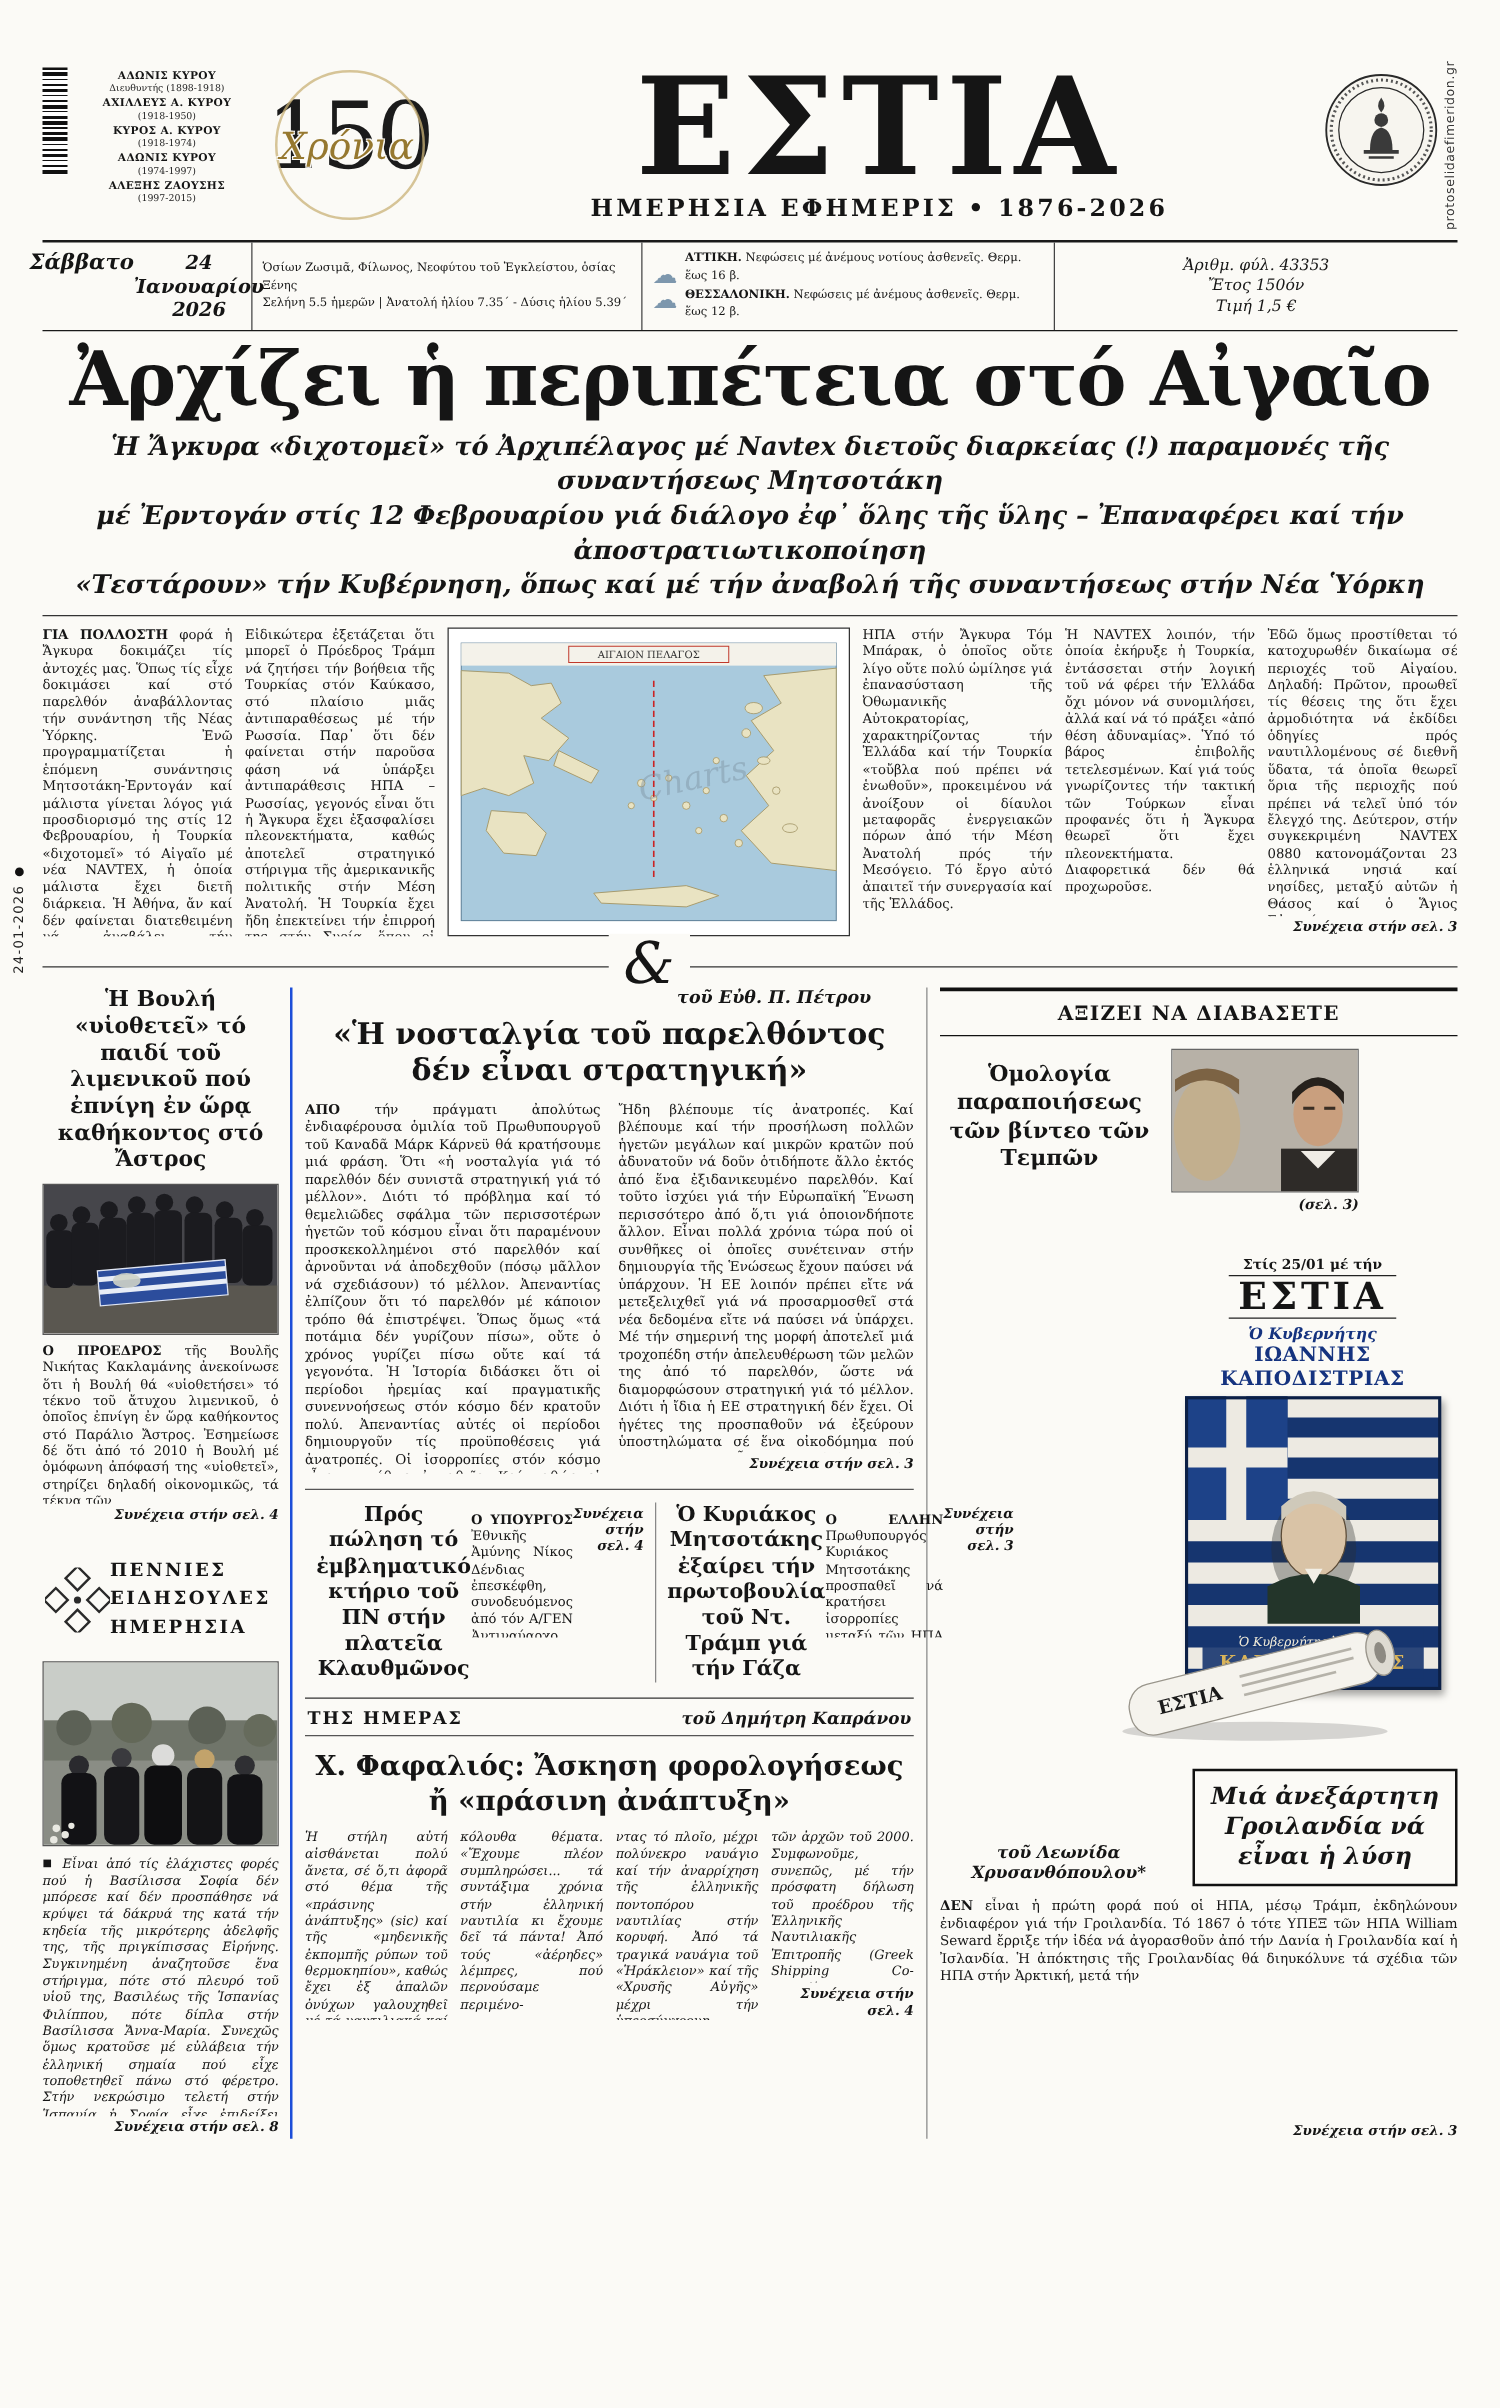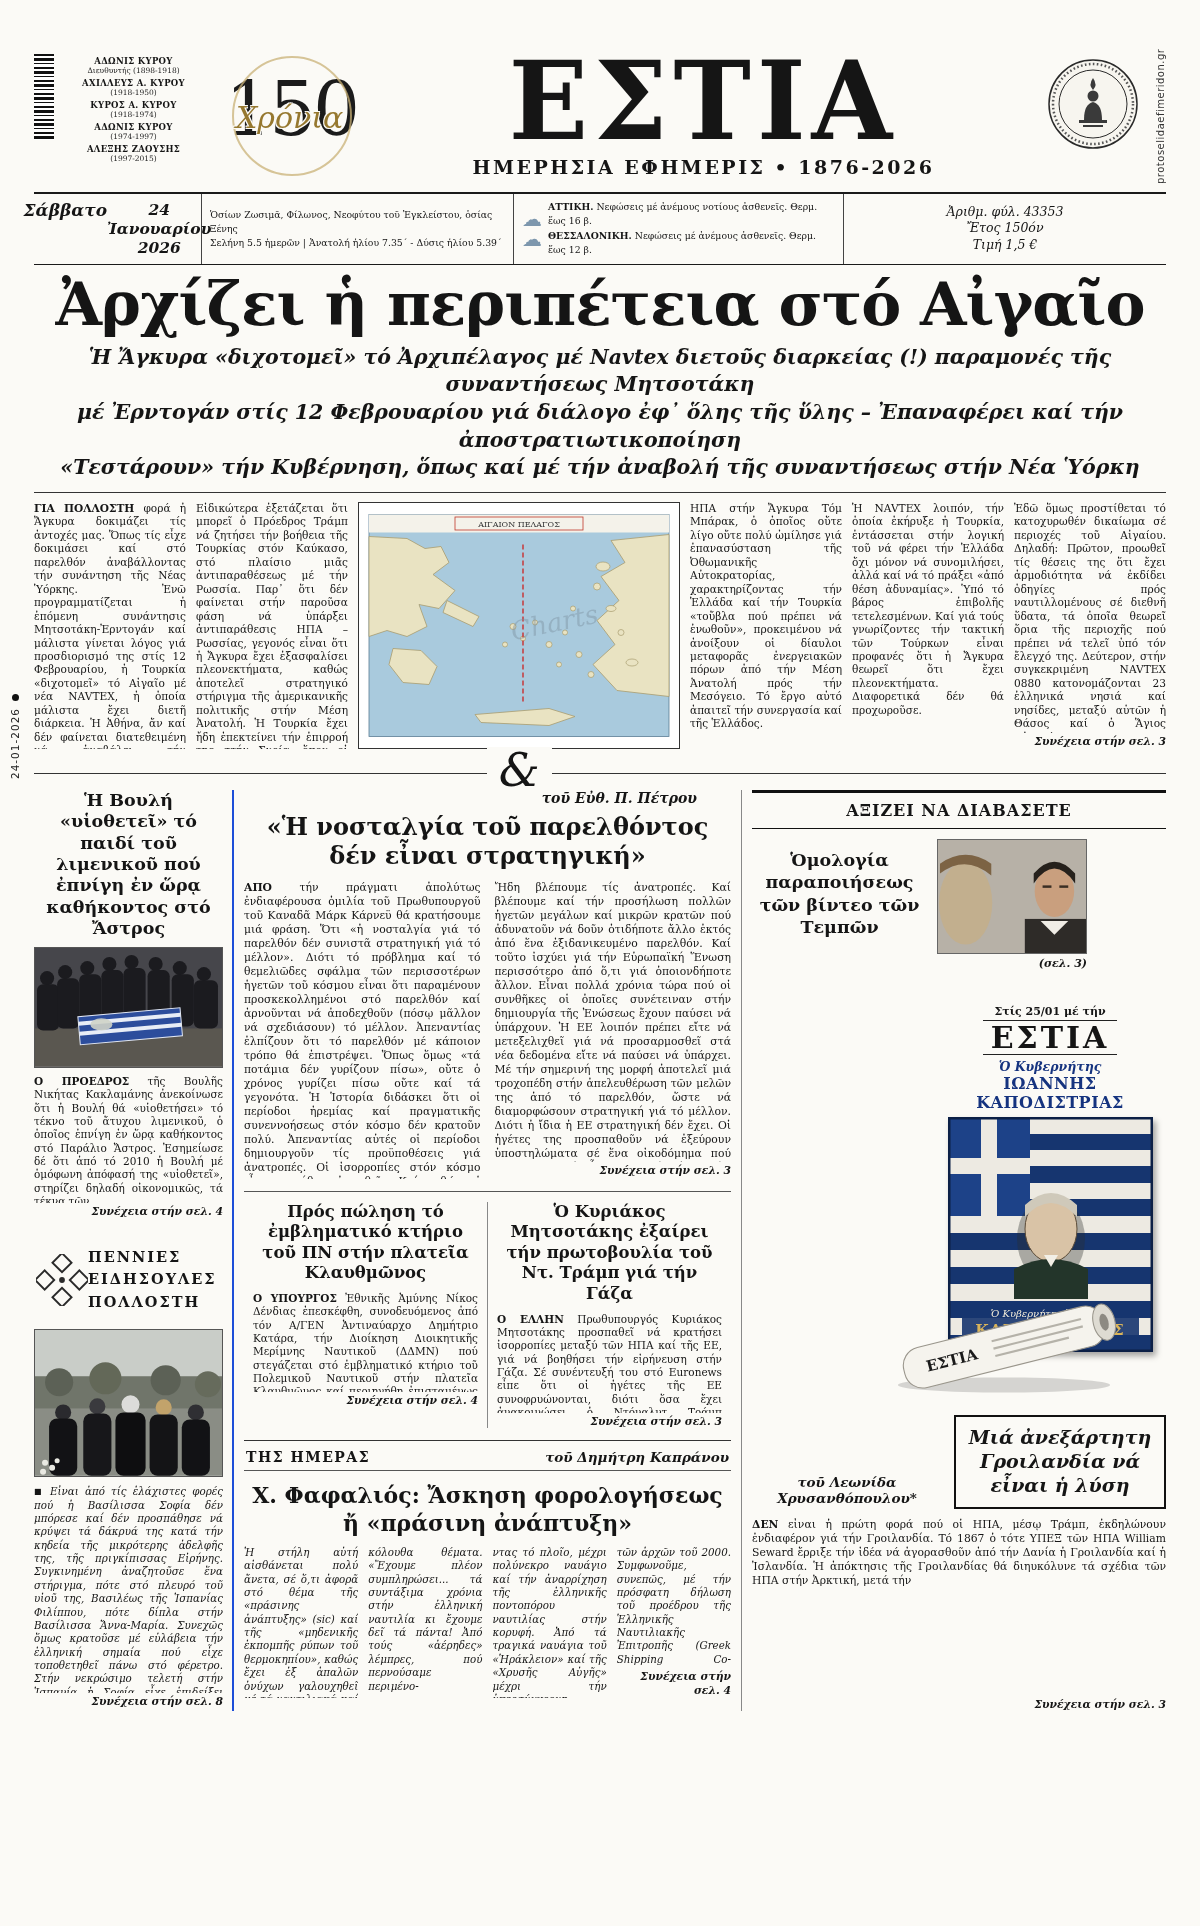--- a/index.html
+++ b/index.html
@@ -1,21 +1,21 @@
 <!DOCTYPE html>
 <html><head>
 <meta charset="utf-8">
 <style>
   *{margin:0;padding:0;box-sizing:border-box}
   body{width:1200px;height:1926px;background:#fbfaf6;color:#151515;
        font-family:"DejaVu Serif","Liberation Serif",serif;position:relative;overflow:hidden}
   .page{padding:0 34px}
 
   
-  .mast{display:flex;align-items:flex-start;padding-top:54px;gap:16px}
+  .mast{display:flex;align-items:flex-start;padding-top:54px;gap:4px}
   .mast-left{display:flex;gap:7px;width:172px;flex:0 0 172px}
   .barcode{width:20px;height:86px;background:repeating-linear-gradient(180deg,#111 0 2px,#fff 2px 4px,#111 4px 7px,#fff 7px 9px,#111 9px 10px,#fff 10px 13px)}
   .staff{flex:1;text-align:center;padding-top:2px}
   .staff-item{margin-bottom:3px}
   .staff-name{font-weight:bold;font-size:8.5px;letter-spacing:.3px}
   .staff-dates{font-size:7.5px;color:#222}
   .anniv{position:relative;width:138px;flex:0 0 138px;text-align:center;height:120px}
   .anniv::before{content:"";position:absolute;left:10px;top:2px;width:116px;height:116px;border:2px solid #c9b177;border-radius:50%;opacity:.75}
   .n150{font-size:74px;line-height:110px;letter-spacing:-3px;color:#1b1b1b}
   .chronia{position:absolute;left:14px;top:46px;font-style:italic;font-size:30px;color:#96782f;
@@ -73,21 +73,21 @@
   .caption{font-size:10.3px;font-style:italic;line-height:1.3;text-align:justify;margin-top:8px;height:208px;overflow:hidden}
   .caption::before{content:"■ ";font-size:8px;vertical-align:1px}
 
   .byline-right{text-align:right;font-weight:bold;font-style:italic;font-size:14px;padding-right:34px}
   .nost-head{font-size:24px;font-weight:bold;text-align:center;line-height:1.22;margin:6px 0 10px}
   .nost-cols{display:flex;gap:14px;height:298px}
   .nost-col{flex:1;font-size:10.8px;line-height:1.3;text-align:justify;overflow:hidden;display:flex;flex-direction:column}
   .nost-col .txt{flex:1;overflow:hidden}
 
   .center-duo{display:flex;border-top:1px solid #555;margin-top:12px;padding-top:10px}
-  .duo-item{flex:1;padding:0 9px;display:flex;flex-direction:column}
+  .duo-item{flex:1;padding:0 9px;display:flex;flex-direction:row}
   .duo-item+.duo-item{border-left:1px solid #888}
   .duo-head{font-size:16.5px;font-weight:bold;text-align:center;line-height:1.25}
   .duo-body{font-size:10.5px;line-height:1.27;text-align:justify;margin-top:8px;height:100px;overflow:hidden}
 
   .imeras{border-top:1.5px solid #333;margin-top:12px;padding-top:5px}
   .imeras-bar{display:flex;justify-content:space-between;align-items:baseline;border-bottom:1px solid #555;padding:3px 2px 5px}
   .imeras-label{font-weight:bold;font-size:14px;letter-spacing:1.5px}
   .imeras-byline{font-weight:bold;font-style:italic;font-size:13.5px}
   .imeras-head{font-size:22px;font-weight:bold;text-align:center;line-height:1.3;margin:10px 0 8px}
   .imeras-cols{display:flex;gap:10px;height:152px}
@@ -314,21 +314,21 @@
             <rect x="20" y="2" width="14" height="14" transform="rotate(45 27 9)"></rect>
             <rect x="2" y="20" width="14" height="14" transform="rotate(45 9 27)"></rect>
             <rect x="38" y="20" width="14" height="14" transform="rotate(45 45 27)"></rect>
             <rect x="20" y="38" width="14" height="14" transform="rotate(45 27 45)"></rect>
           </g>
           <circle cx="27" cy="27" r="3" fill="#2a2a2a"></circle>
         </svg>
         <div class="pennies-titles">
           <div>ΠΕΝΝΙΕΣ</div>
           <div>ΕΙΔΗΣΟΥΛΕΣ</div>
-          <div>ΠΟΛΛΟΣΤΗ</div>
+          <div>ΗΜΕΡΗΣΙΑ</div>
         </div>
       </div>
 
       <div class="photo">
         <svg viewBox="0 0 186 145">
           <rect width="186" height="145" fill="#c9cdc8"></rect>
           <rect y="46" width="186" height="34" fill="#70756a"></rect>
           <circle cx="24" cy="52" r="14" fill="#5c6156"></circle>
             <circle cx="70" cy="48" r="16" fill="#636858"></circle>
           <circle cx="130" cy="50" r="15" fill="#5c6156"></circle>

